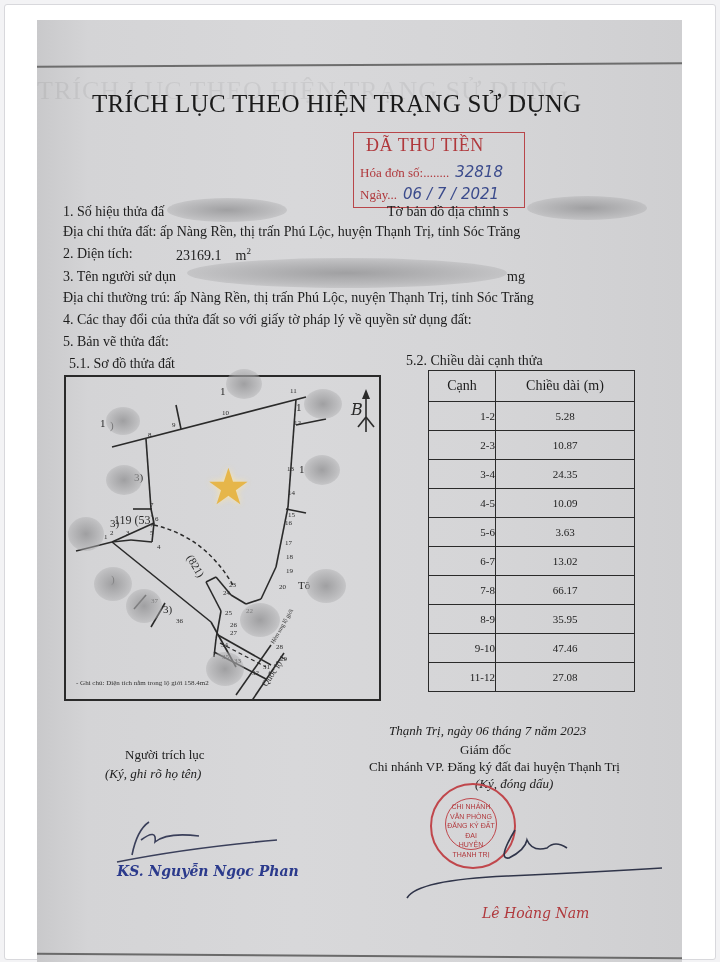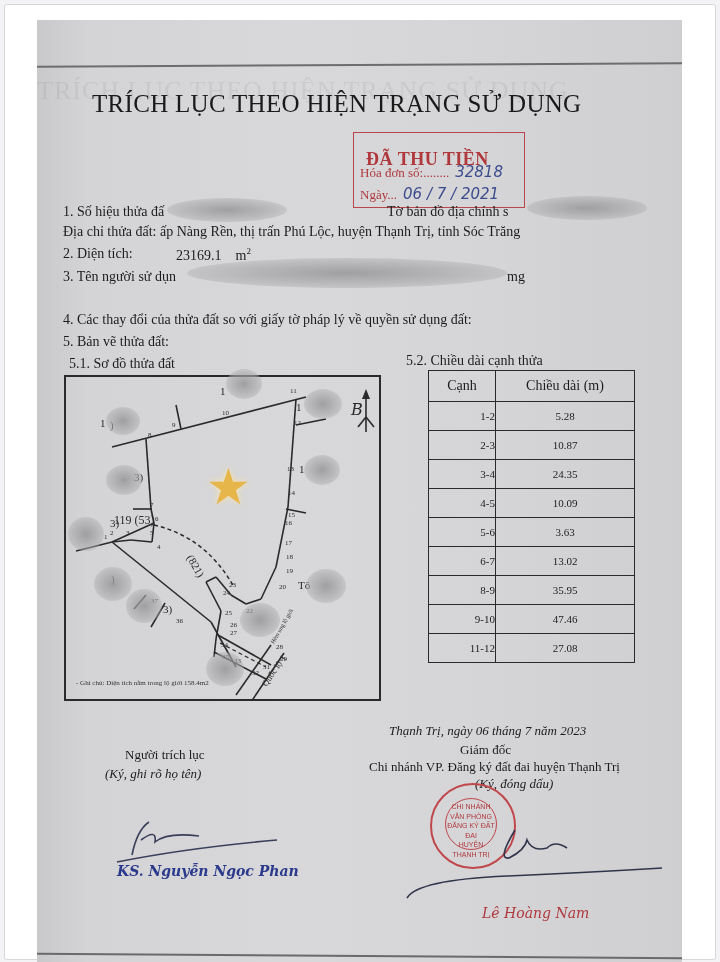--- a/index.html
+++ b/index.html
@@ -3,21 +3,21 @@
 <meta charset="utf-8">
 <style>
   html,body{margin:0;padding:0;}
   body{width:720px;height:962px;background:#f3f3f5;position:relative;overflow:hidden;font-family:"Liberation Serif",serif;}
   .frame{position:absolute;left:4px;top:4px;width:710px;height:954px;background:#ffffff;border:1px solid #d8d8dc;border-radius:3px;}
   .paper{position:absolute;left:37px;top:20px;width:645px;height:942px;background:linear-gradient(90deg,#c9c9cb 0%,#d4d4d6 8%,#d8d8da 40%,#d5d5d7 70%,#cfcfd1 100%);overflow:hidden;}
   .fold-top{position:absolute;left:0;top:44px;width:645px;height:2px;background:#6d6d6d;transform:skewY(-0.3deg);}
   .ghost{position:absolute;left:0;top:56px;font-size:26px;color:rgba(0,0,0,0.06);letter-spacing:1px;white-space:nowrap;}
   .title{position:absolute;left:55px;top:70px;font-size:25px;color:#1a1a1a;letter-spacing:0.3px;white-space:nowrap;}
   .stamp-paid{position:absolute;left:316px;top:112px;width:170px;height:74px;border:1.5px solid #b8464a;color:#b0383c;}
-  .stamp-paid .head{position:absolute;left:12px;top:16px;font-size:18px;font-weight:bold;letter-spacing:0.5px;}
+  .stamp-paid .head{position:absolute;left:12px;top:2px;font-size:18px;font-weight:normal;letter-spacing:0.5px;}
   .stamp-paid .row{position:absolute;left:6px;font-size:13px;white-space:nowrap;}
   .stamp-paid .row .hw{font-family:"DejaVu Sans",sans-serif;font-style:italic;color:#3b4b8c;font-size:15px;margin-left:6px;}
   .line{position:absolute;font-size:14px;color:#1c1c1c;white-space:nowrap;}
   .blur{position:absolute;background:radial-gradient(ellipse at center,rgba(150,150,152,0.85) 0%,rgba(170,170,172,0.6) 55%,rgba(200,200,202,0) 100%);border-radius:50%;}
   .sup{font-size:9px;vertical-align:super;}
   .diagram{position:absolute;left:27px;top:355px;width:313px;height:322px;border:2px solid #2a2a2a;}
   .diagram svg{position:absolute;left:0;top:0;}
   .star{position:absolute;left:140px;top:85px;font-size:50px;color:#e6b64a;text-shadow:0 0 6px rgba(255,230,160,0.9);line-height:1;}
   .note{position:absolute;left:10px;top:302px;font-size:7px;color:#333;}
   .edge-title{position:absolute;left:369px;top:333px;font-size:14px;color:#1c1c1c;}
@@ -62,20 +62,21 @@
 
   <div class="line" style="left:26px;top:226px;">2. Diện tích:</div>
   <div class="line" style="left:139px;top:226px;">
     <span>23169.1</span>&nbsp;&nbsp;&nbsp;&nbsp;<span>m</span><span class="sup">2</span>
   </div>
 
   <div class="line" style="left:26px;top:249px;">3. Tên người sử dụn</div>
   <div class="blur" style="left:150px;top:238px;width:320px;height:30px;"></div>
   <div class="line" style="left:470px;top:249px;">mg</div>
 
+  <div class="line" style="left:26px;top:270px;">Địa chỉ thường trú: ấp Nàng Rền, thị trấn Phú Lộc, nuyện Thạnh Trị, tỉnh Sóc Trăng</div>
   <div class="line" style="left:26px;top:292px;">4. Các thay đổi của thửa đất so với giấy tờ pháp lý về quyền sử dụng đất:</div>
   <div class="line" style="left:26px;top:314px;">5. Bản vẽ thửa đất:</div>
   <div class="line" style="left:32px;top:336px;">5.1. Sơ đồ thửa đất</div>
 
   <div class="diagram">
     <svg width="313" height="322" viewBox="0 0 313 322">
       <g stroke="#2a2a2a" stroke-width="1.6" fill="none">
         <line x1="46" y1="70" x2="240" y2="20"></line>
         <line x1="110" y1="28" x2="115" y2="52"></line>
         <line x1="230" y1="22" x2="222" y2="130"></line>
@@ -210,20 +211,24 @@
         </tr>
       <tr>
           <td class="c1">5-6</td>
           <td>3.63</td>
         </tr>
       <tr>
           <td class="c1">6-7</td>
           <td>13.02</td>
         </tr>
       <tr>
+          <td class="c1">7-8</td>
+          <td>66.17</td>
+        </tr>
+      <tr>
           <td class="c1">8-9</td>
           <td>35.95</td>
         </tr>
       <tr>
           <td class="c1">9-10</td>
           <td>47.46</td>
         </tr>
       <tr>
           <td class="c1">11-12</td>
           <td>27.08</td>

